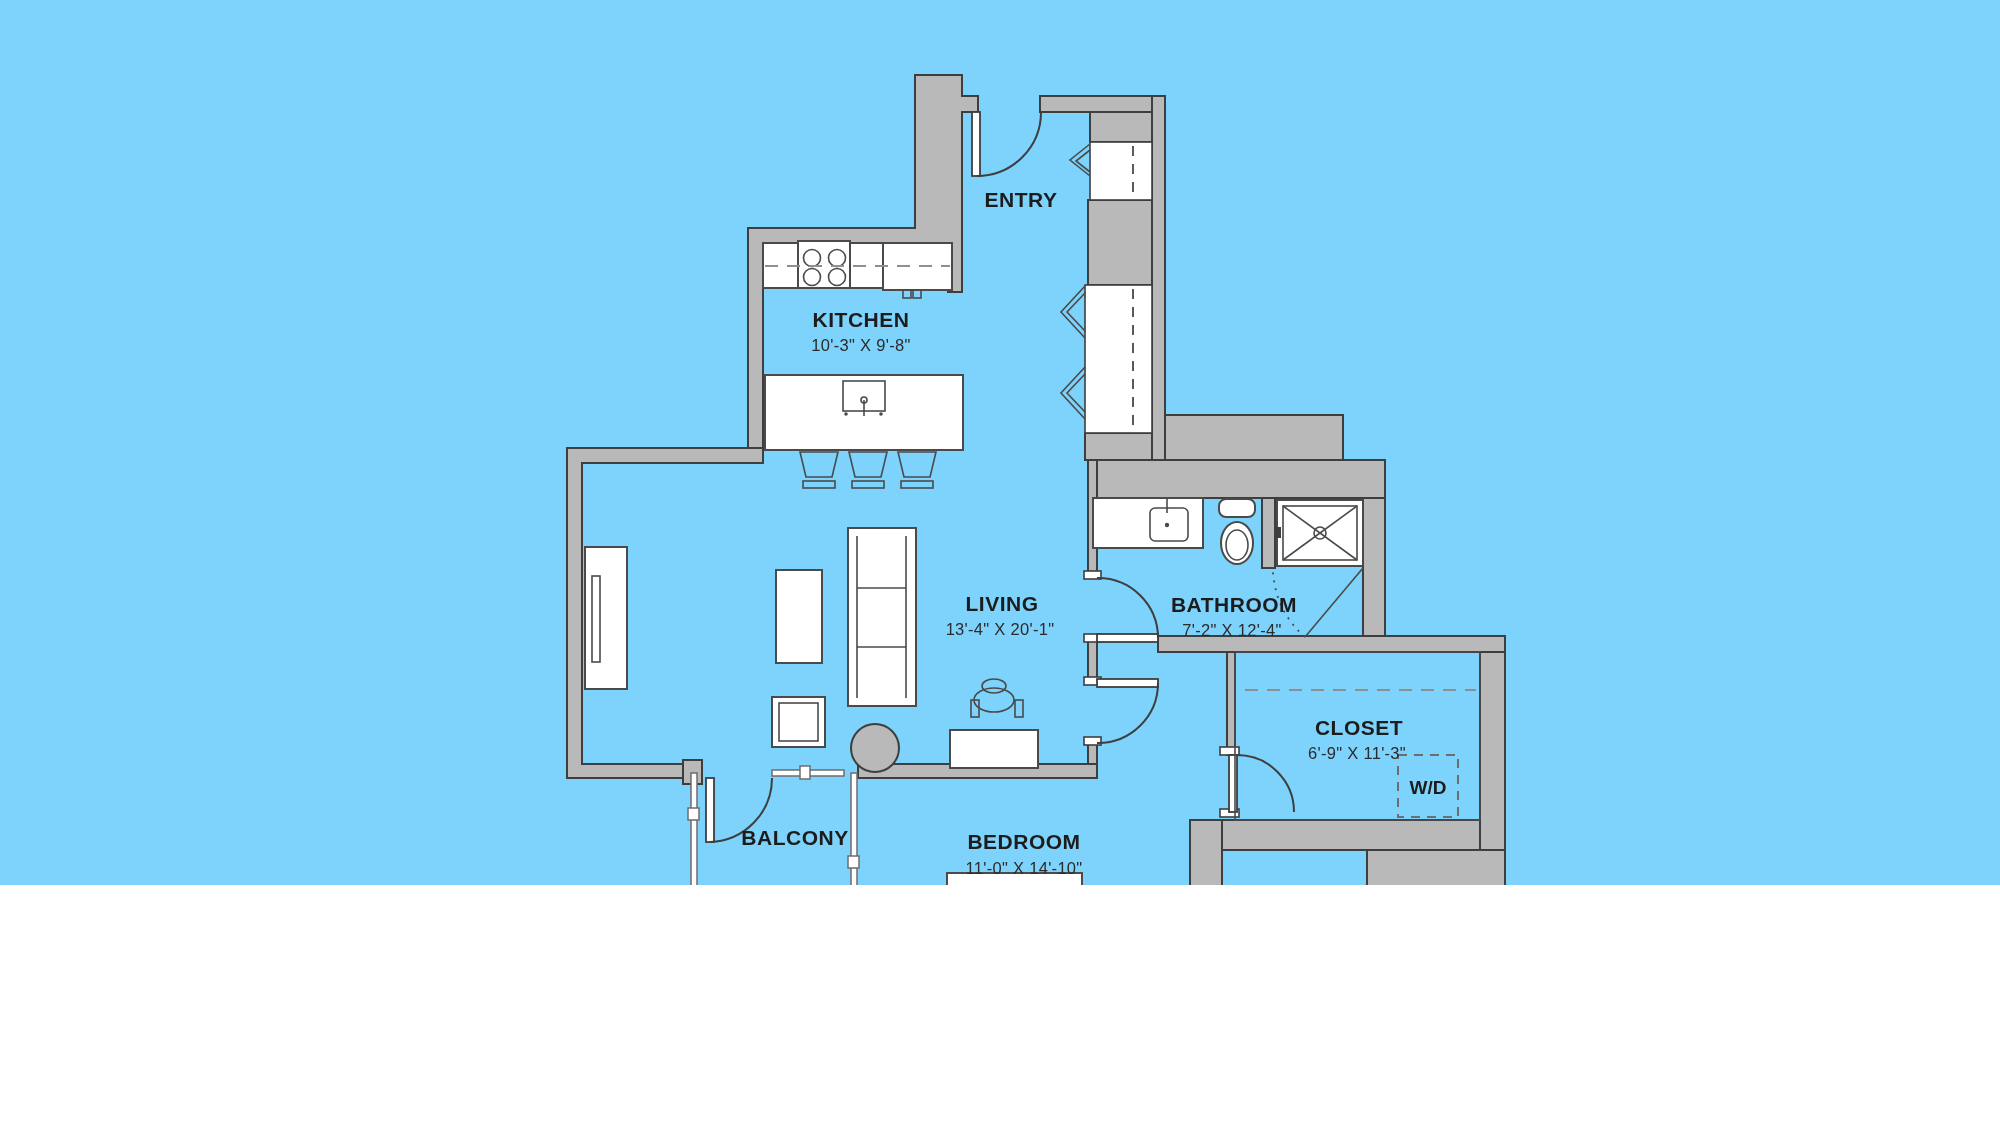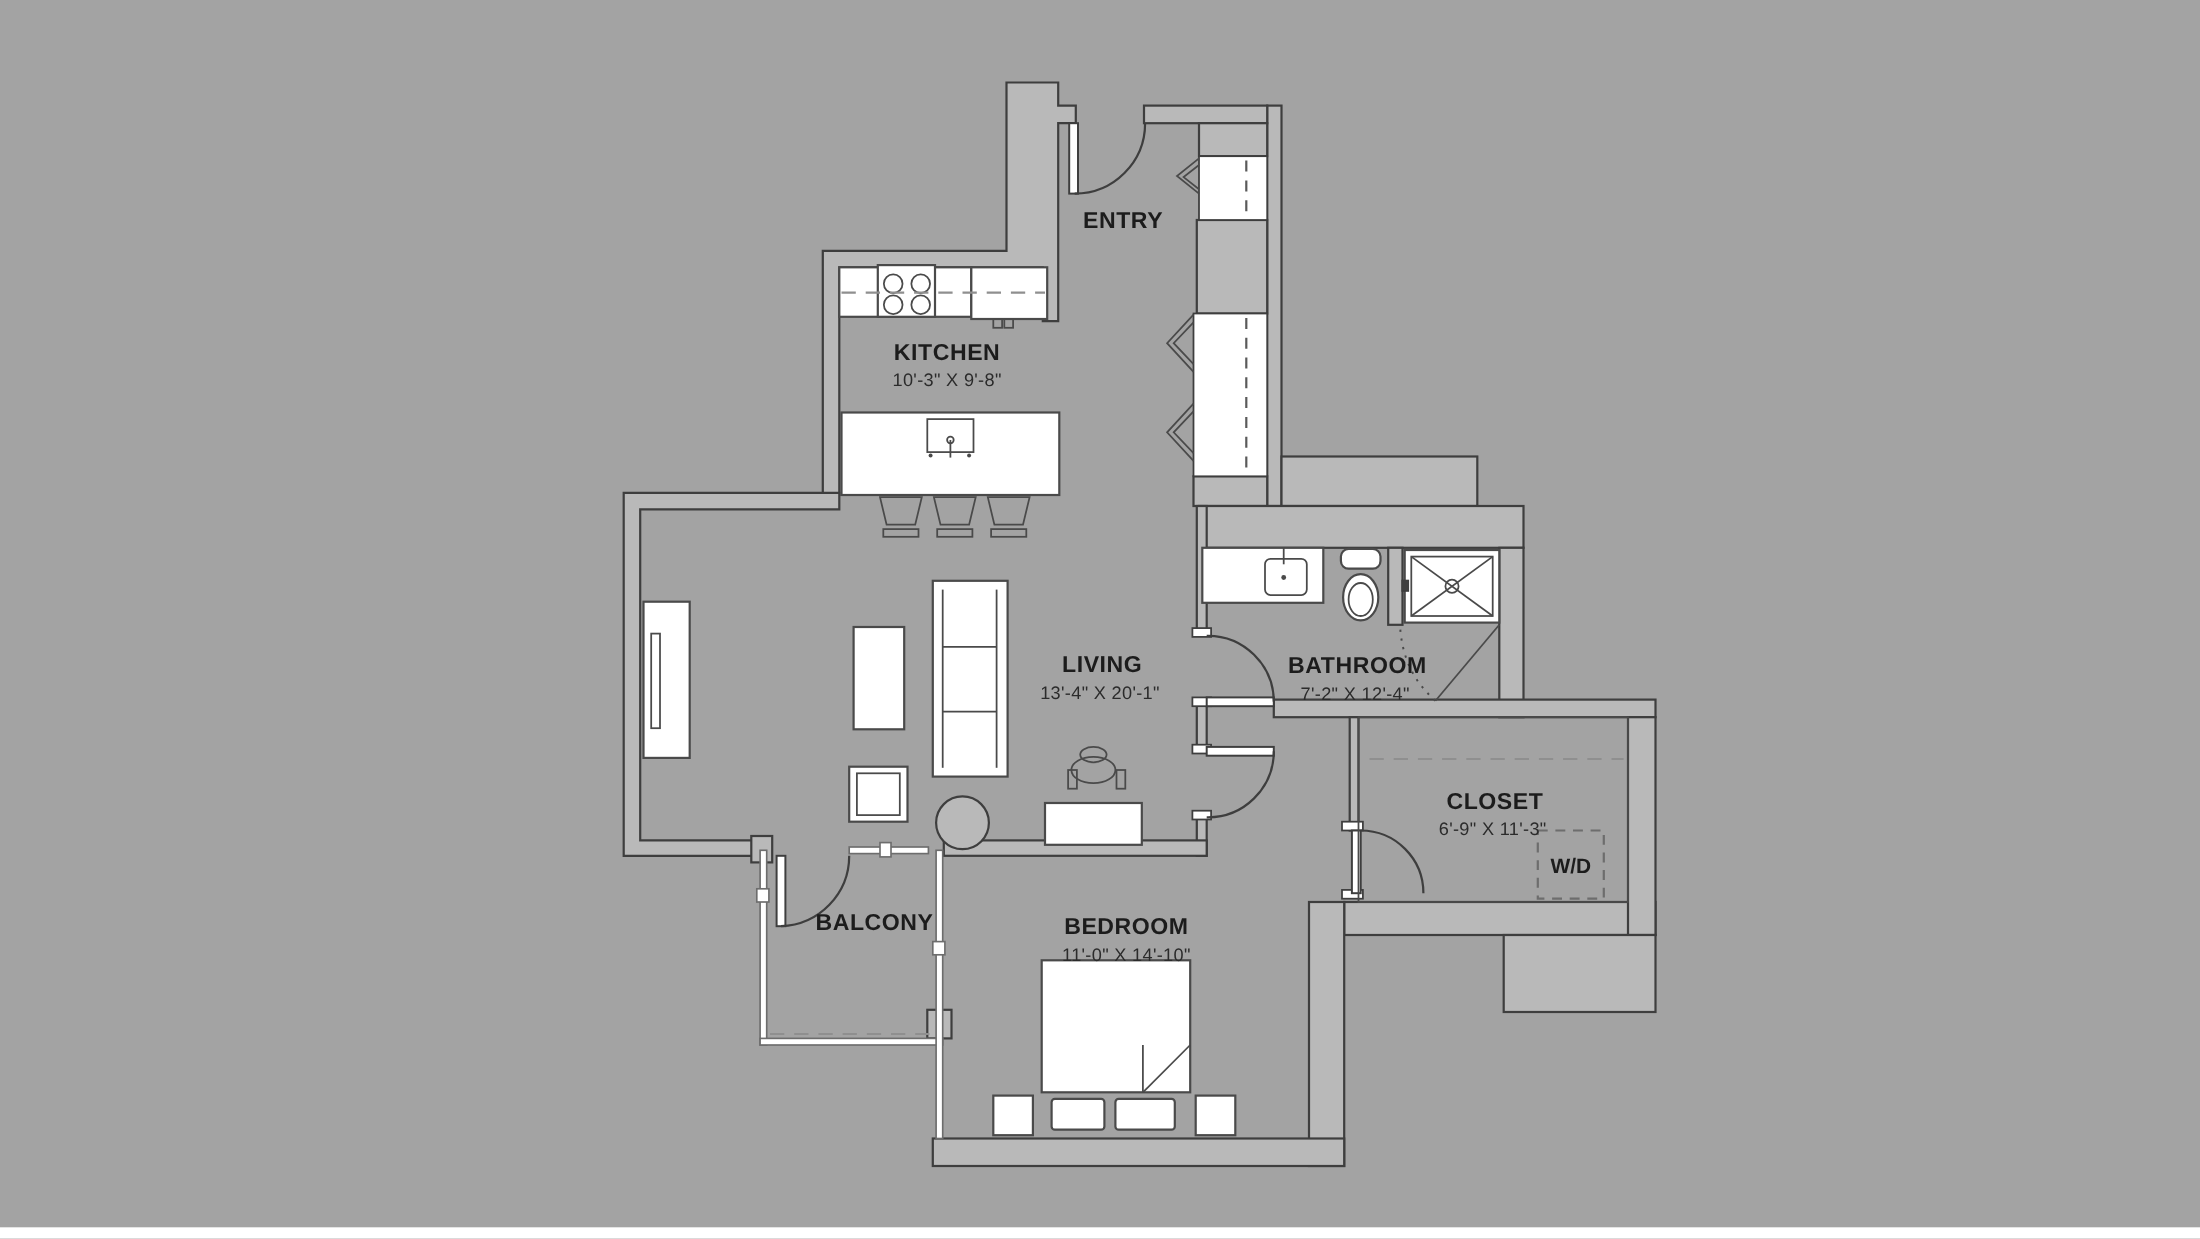--- a/index.html
+++ b/index.html
@@ -1,17 +1,17 @@
 <!DOCTYPE html>
 <html><head>
 <meta charset="utf-8">
 <style>
   html,body{margin:0;padding:0;background:#ffffff;}
   body{font-family:"Liberation Sans",sans-serif;}
-  .stage{width:2000px;height:1116px;position:relative;background:#a3a3a3;overflow:hidden;}
+  .stage{width:2000px;height:885px;position:relative;background:#7dd3fc;overflow:hidden;}
   svg{display:block;}
   .wall{fill:#b9b9b9;stroke:#3e3e3e;stroke-width:2;}
   .jamb{fill:#ffffff;stroke:#3e3e3e;stroke-width:1.6;}
   .fix{fill:#ffffff;stroke:#4a4a4a;stroke-width:2;}
   .fixthin{fill:none;stroke:#4a4a4a;stroke-width:1.6;}
   .graything{fill:#b9b9b9;stroke:#3e3e3e;stroke-width:2;}
   .arc{fill:none;stroke:#3e3e3e;stroke-width:2;}
   .leaf{fill:#ffffff;stroke:#3e3e3e;stroke-width:1.8;}
   .win{fill:#ffffff;stroke:#6d6d6d;stroke-width:1.5;}
   .dash{fill:none;stroke:#8f8f8f;stroke-width:2;stroke-dasharray:13 9;}

